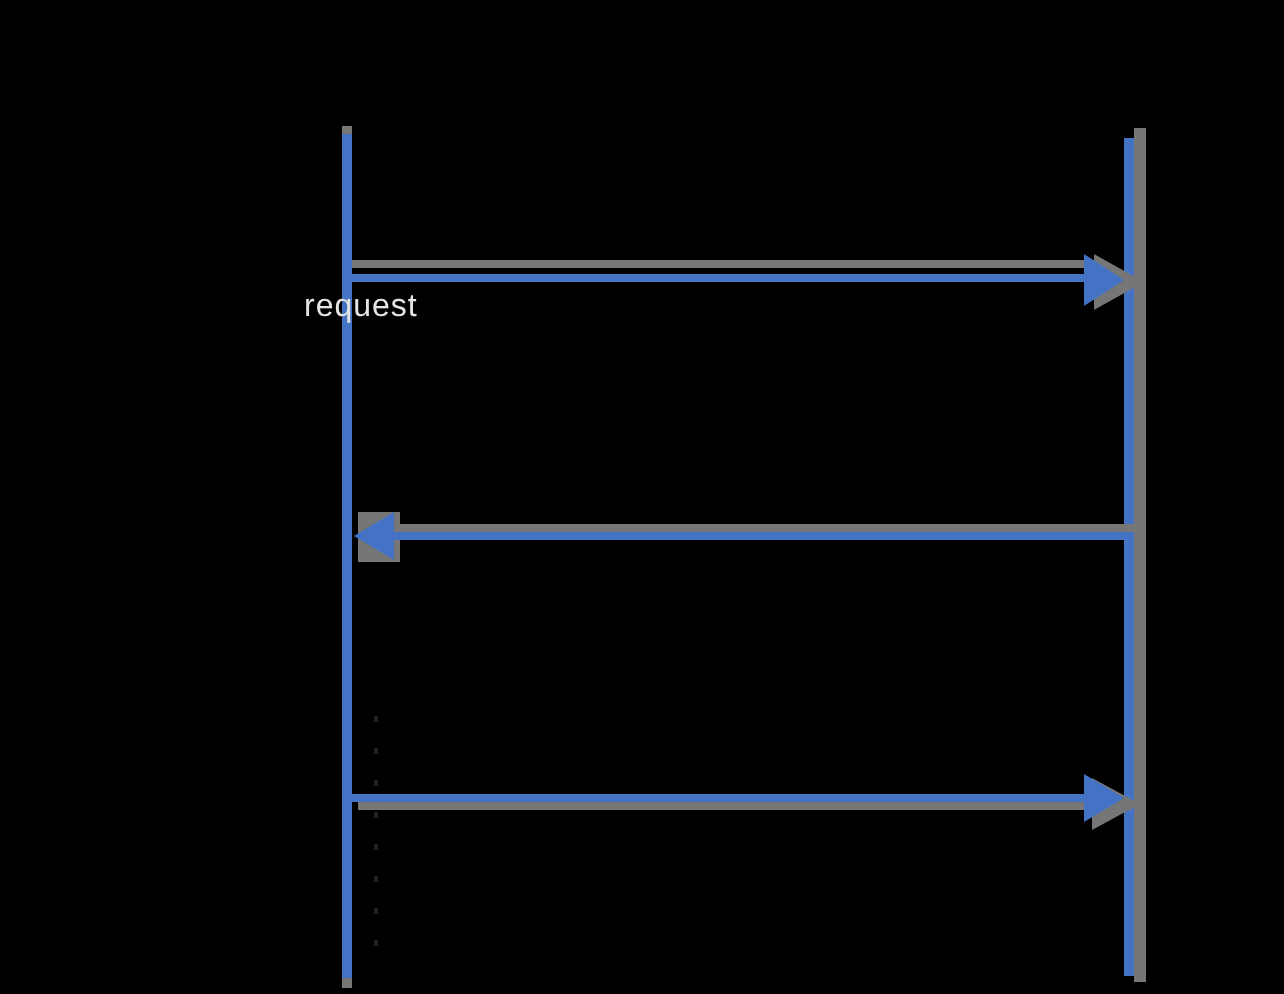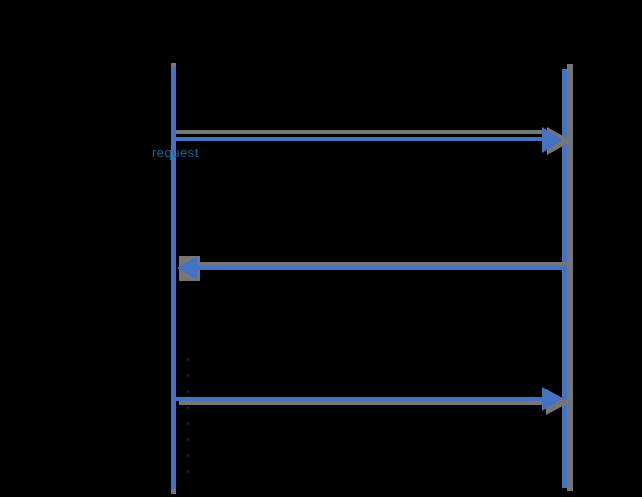--- a/index.html
+++ b/index.html
@@ -74,22 +74,22 @@
     left: 542px; top: 387px; width: 0; height: 0;
     border-left: 20px solid #4472C4;
     border-top: 12px solid transparent;
     border-bottom: 12px solid transparent;
   }
 
   
   .msg1-label {
     position: absolute;
     left: 152px; top: 145px;
-    color: #0369a1;            
-    font-size: 13px;
+    color: #e5e5e5;            
+    font-size: 16px;
     letter-spacing: 0.5px;
     white-space: nowrap;
   }
   .faint-dotted-line {
     position: absolute;
     left: 187px; top: 358px;
     width: 2px; height: 128px;
     background: repeating-linear-gradient(
       to bottom,
       #202020 0px, #202020 3px,

